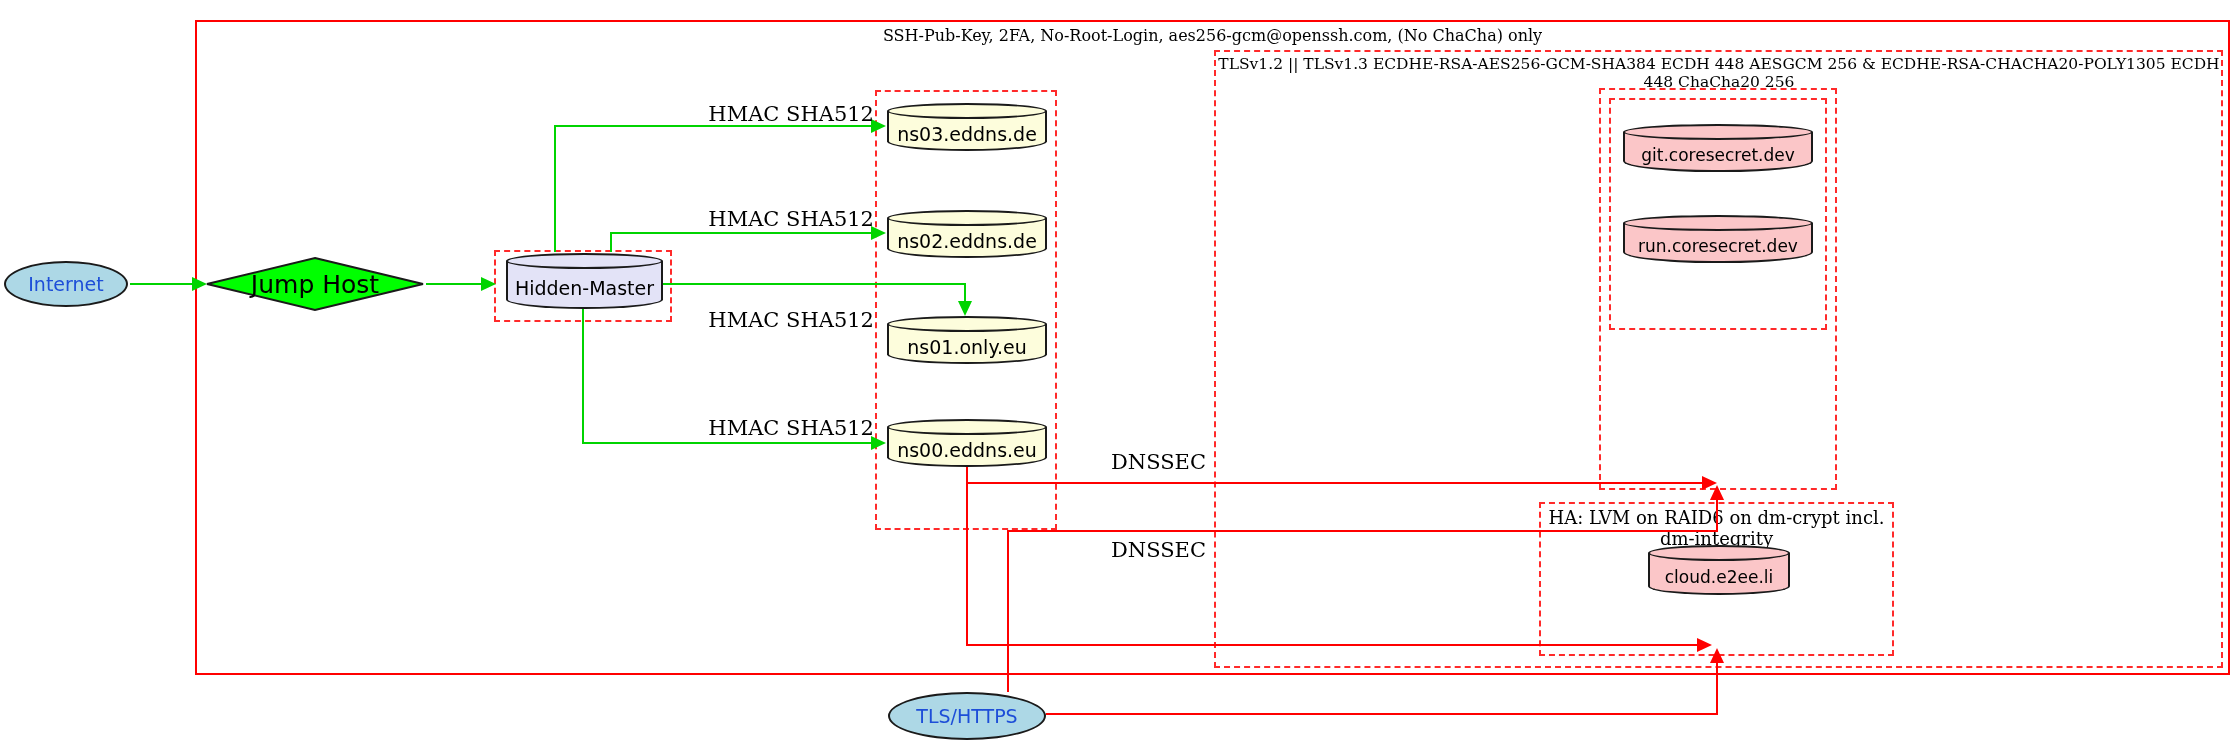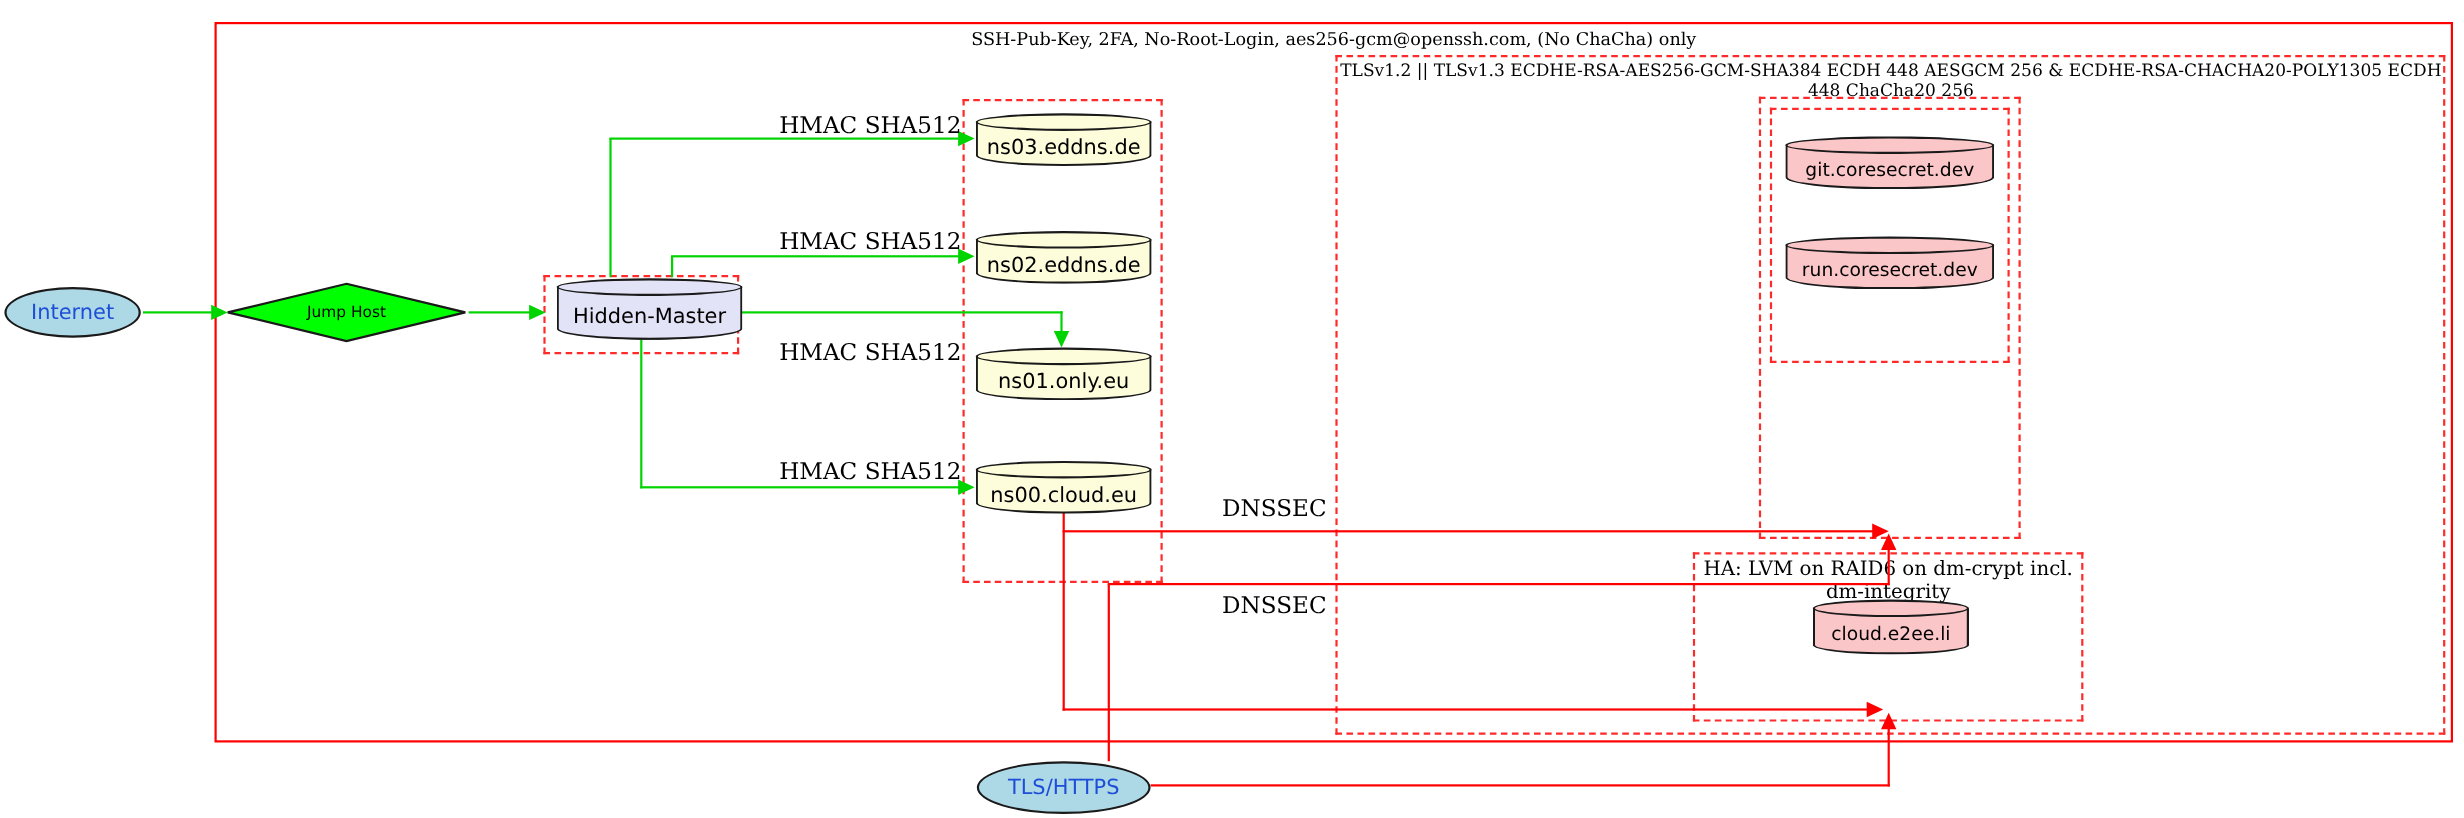--- a/index.html
+++ b/index.html
@@ -16,21 +16,21 @@
   .ar{position:absolute;width:0;height:0;}
   .ar-r.green{border-top:7px solid transparent;border-bottom:7px solid transparent;border-left:15px solid #00d400;}
   .ar-r.red{border-top:7px solid transparent;border-bottom:7px solid transparent;border-left:15px solid #ff0000;}
   .ar-u.red{border-left:7px solid transparent;border-right:7px solid transparent;border-bottom:15px solid #ff0000;}
   .ar-d.green{border-left:7px solid transparent;border-right:7px solid transparent;border-top:15px solid #00d400;}
   
   .ell{position:absolute;border:2px solid #1a1a1a;border-radius:50%;display:flex;align-items:center;
        justify-content:center;font-size:19px;color:#1d4ed8;box-sizing:border-box;background:#add8e6;}
   .diamond{position:absolute;}
   .diamond .dlbl{position:absolute;left:0;top:0;right:0;bottom:0;display:flex;align-items:center;
-       justify-content:center;font-size:14px;color:#000;}
+       justify-content:center;font-size:25px;color:#000;}
   .cyl{position:absolute;}
   .cyl .cap{position:absolute;left:0;right:0;top:0;height:16px;border:2px solid #1a1a1a;
        border-radius:50%;box-sizing:border-box;z-index:2;}
   .cyl .body{position:absolute;left:0;right:0;top:8px;bottom:0;border:2px solid #1a1a1a;border-top:none;
        border-radius:0 0 90px 90px / 0 0 11px 11px;box-sizing:border-box;z-index:1;}
   .cyl .lbl{position:absolute;left:0;right:0;top:14px;bottom:0;display:flex;align-items:center;
        justify-content:center;font-size:19px;color:#000;z-index:3;}
   .f-lav .cap,.f-lav .body{background:#e3e3f7;}
   .f-yel .cap,.f-yel .body{background:#fdfddc;}
   .f-pnk .cap,.f-pnk .body{background:#fbc6c8;}
@@ -106,21 +106,21 @@
     <span>Internet</span>
   </div>
 
   <div class="diamond z-top" style="left:205px;top:256px;width:220px;height:56px;">
     <svg width="220" height="56">
       <polygon points="110,2 218,28 110,54 2,28" fill="#00ff00" stroke="#1a1a1a" stroke-width="2"></polygon>
     </svg>
     <div class="dlbl">Jump Host</div>
   </div>
 
-  <div class="cyl f-lav z-top" style="left:506px;top:253px;width:157px;height:56px;padding-left:12px;">
+  <div class="cyl f-lav z-top" style="left:506px;top:253px;width:157px;height:56px;">
     <div class="cap"></div>
     <div class="body"></div>
     <div class="lbl">Hidden-Master</div>
   </div>
 
   <div class="cyl f-yel z-top" style="left:887px;top:103px;width:160px;height:48px;">
     <div class="cap"></div>
     <div class="body"></div>
     <div class="lbl">ns03.eddns.de</div>
   </div>
@@ -130,21 +130,21 @@
     <div class="lbl">ns02.eddns.de</div>
   </div>
   <div class="cyl f-yel z-top" style="left:887px;top:316px;width:160px;height:48px;">
     <div class="cap"></div>
     <div class="body"></div>
     <div class="lbl">ns01.only.eu</div>
   </div>
   <div class="cyl f-yel z-top" style="left:887px;top:419px;width:160px;height:48px;">
     <div class="cap"></div>
     <div class="body"></div>
-    <div class="lbl">ns00.cloud.eu</div>
+    <div class="lbl">ns00.eddns.eu</div>
   </div>
 
   <div class="cyl f-pnk small z-top" style="left:1623px;top:124px;width:190px;height:48px;">
     <div class="cap"></div>
     <div class="body"></div>
     <div class="lbl">git.coresecret.dev</div>
   </div>
   <div class="cyl f-pnk small z-top" style="left:1623px;top:215px;width:190px;height:48px;">
     <div class="cap"></div>
     <div class="body"></div>

